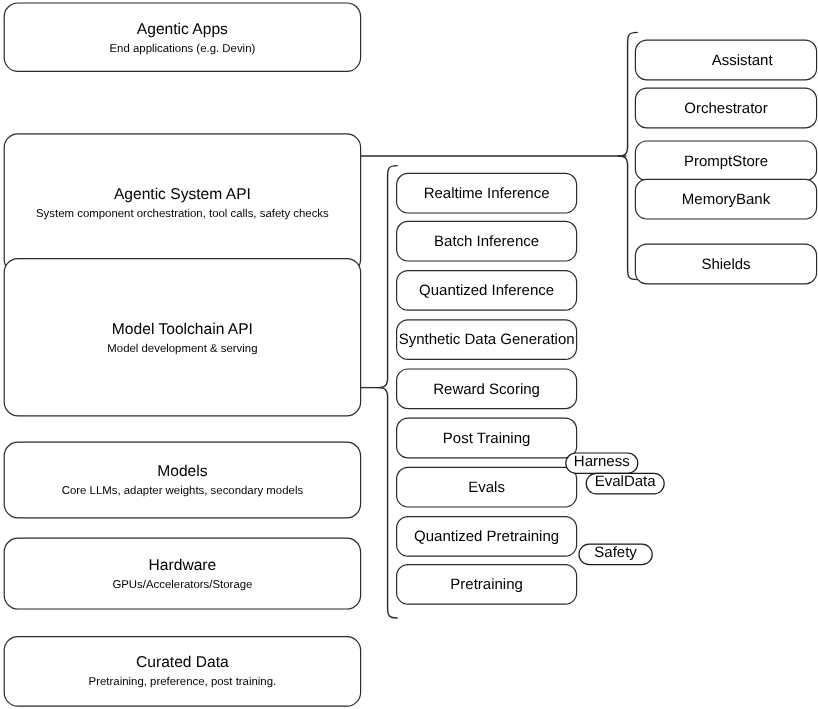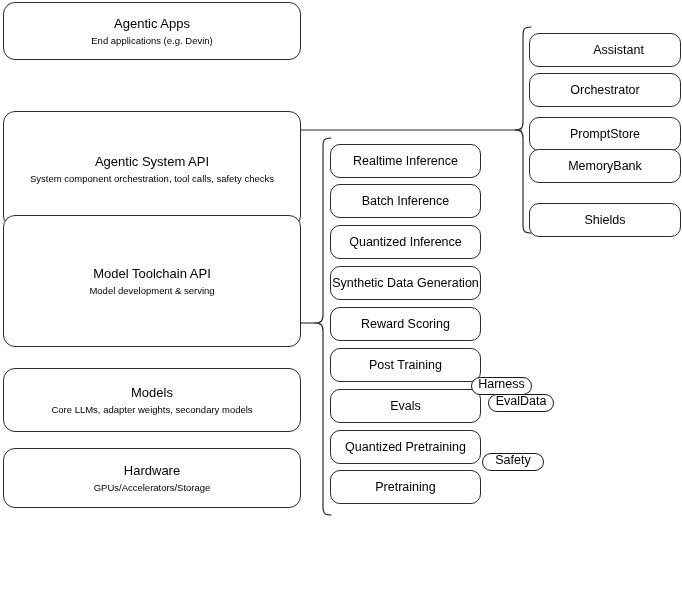--- a/index.html
+++ b/index.html
@@ -105,20 +105,24 @@
   <div class="box layer-box" style="top:368px;height:64px;">
     <div class="title">Models</div>
     <div class="subtitle">Core LLMs, adapter weights, secondary models</div>
   </div>
 
   <div class="box layer-box" style="top:448px;height:60px;">
     <div class="title">Hardware</div>
     <div class="subtitle">GPUs/Accelerators/Storage</div>
   </div>
 
+  <div class="box layer-box" style="top:530px;height:59px;">
+    <div class="title">Curated Data</div>
+    <div class="subtitle">Pretraining, preference, post training.</div>
+  </div>
 
   <div class="connector" style="left:300px;top:120px;width:230px;height:20px;">
     <svg width="230" height="20" viewBox="0 0 230 20">
       <path d="M0,10 L222,10" fill="none" stroke="#2b2b2b" stroke-width="1.1"></path>
     </svg>
   </div>
 
   <div class="connector" style="left:514px;top:26px;width:18px;height:208px;">
     <svg width="18" height="208" viewBox="0 0 18 208">
       <path d="M17,1

